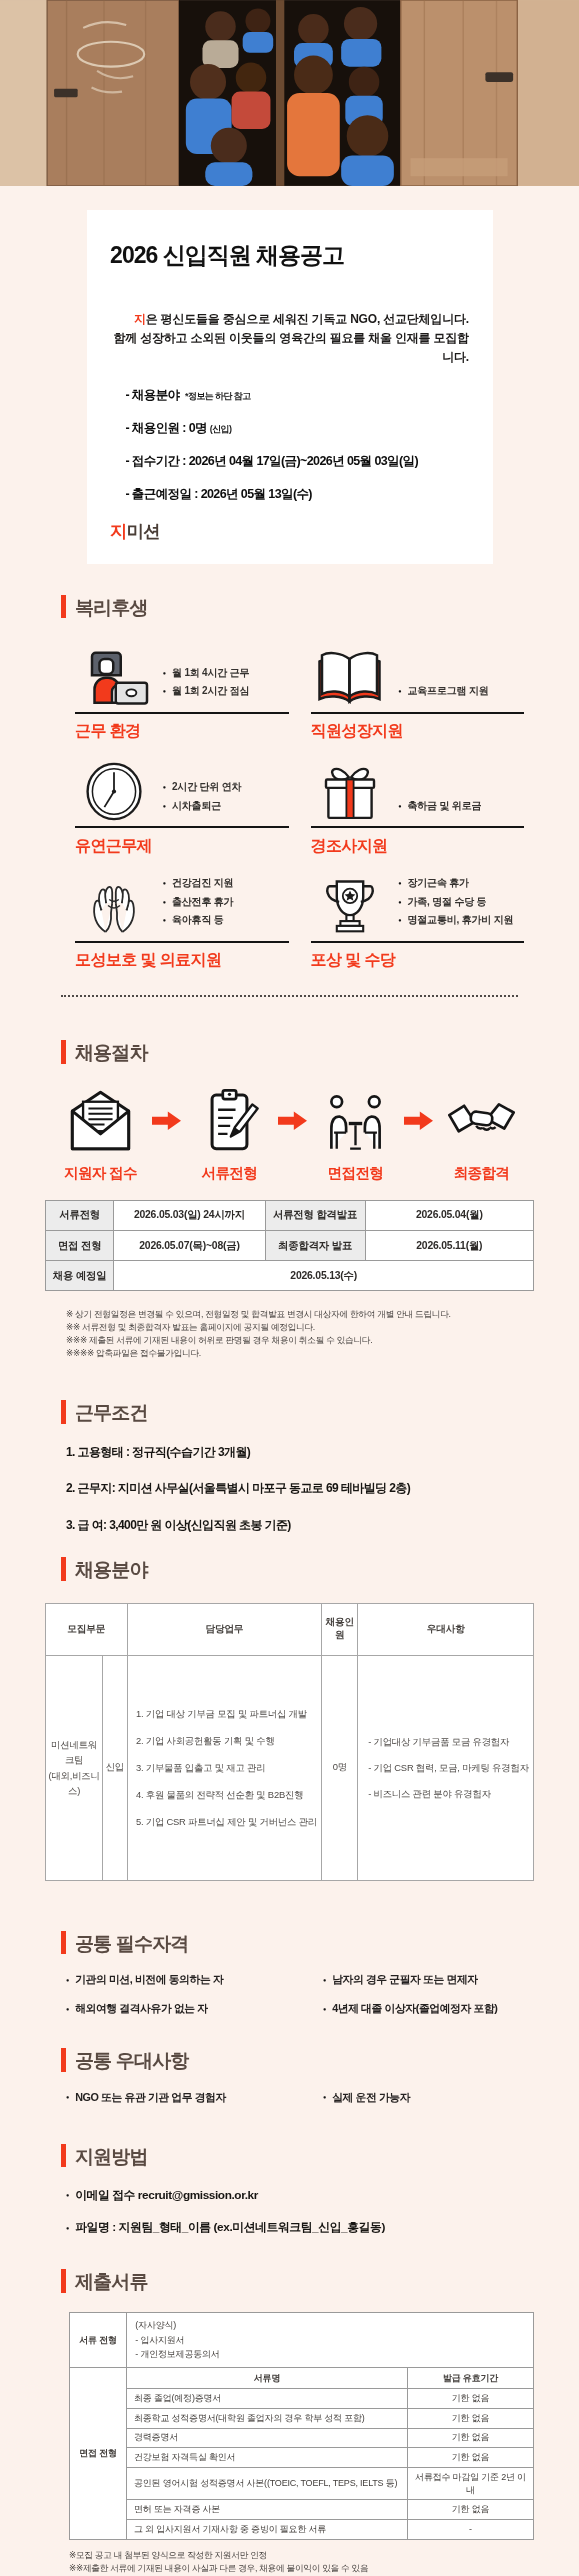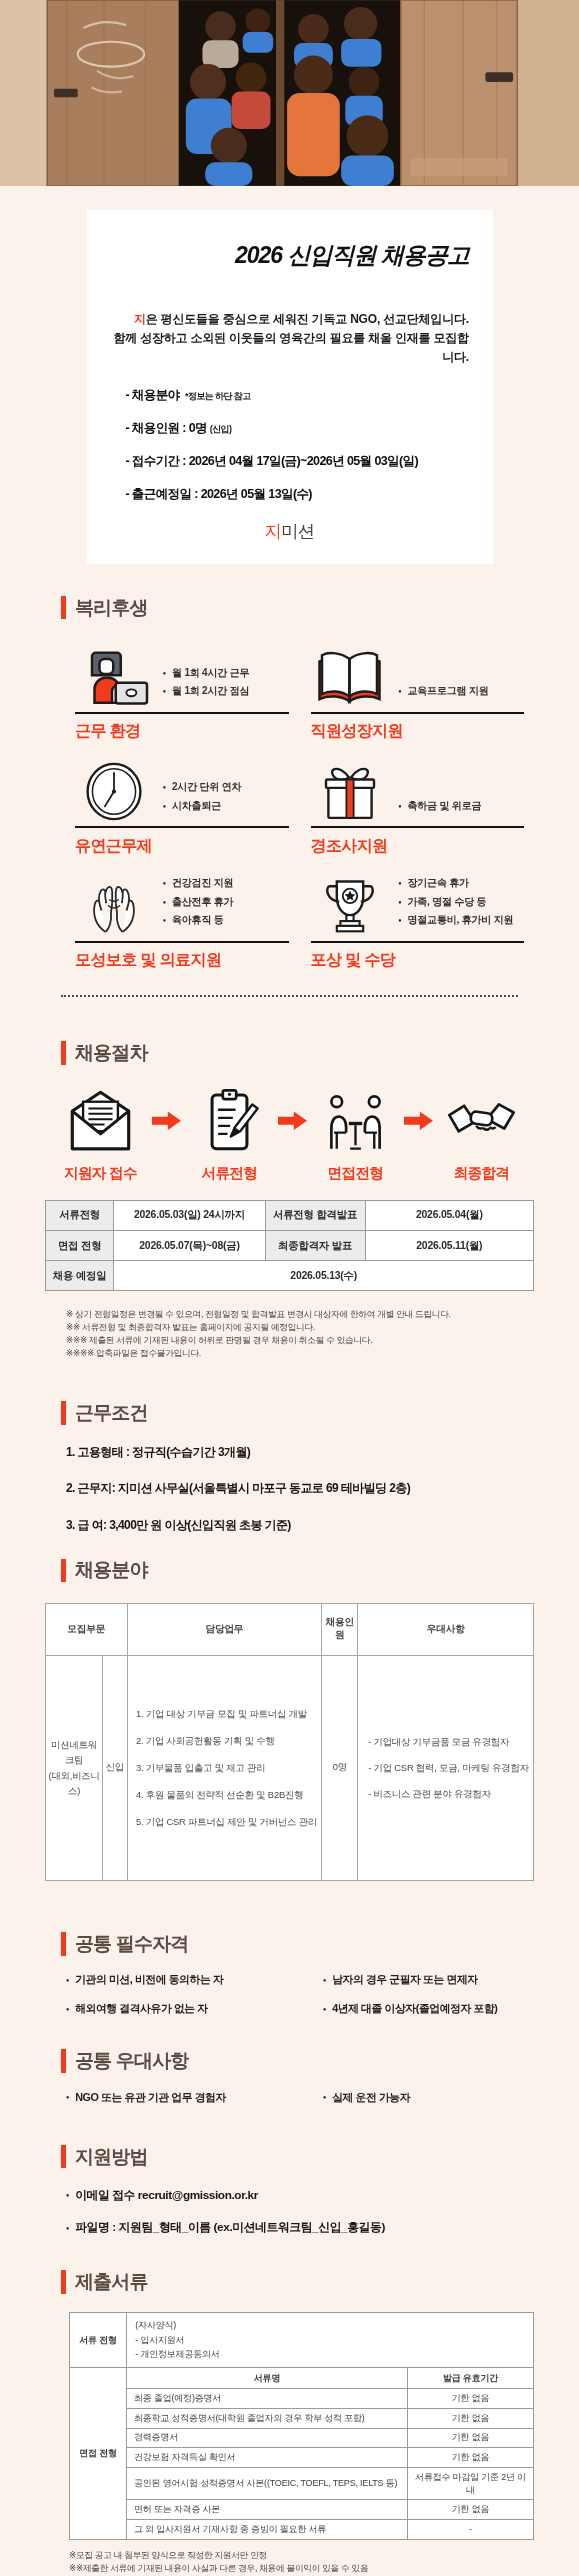--- a/index.html
+++ b/index.html
@@ -15,30 +15,30 @@
     width:579px;height:2576px;overflow:hidden;margin:0 auto;background:var(--bg);
     font-family:"Liberation Sans","DejaVu Sans",sans-serif;color:#3f3a37;
     letter-spacing:-0.2px;
   }
   
   .hero{width:579px;height:186px;display:block;}
   
   .card{
     width:406px;margin:23.6px auto 0;background:#fff;padding:30.5px 23.6px 21px;
   }
-  .card-title{font-size:23px;font-weight:bold;color:#111;text-align:right;letter-spacing:-1px;font-style:italic;}
+  .card-title{font-size:23px;font-weight:bold;color:#111;text-align:left;letter-spacing:-1px;}
   .card-intro{margin-top:39px;text-align:right;font-size:12px;font-weight:bold;color:#1d1b1a;line-height:1.6;}
   .card-list{margin-top:19.4px;padding:0 0 0 15.3px;}
   .card-item{font-size:12.5px;font-weight:bold;color:#0e0e0e;margin-bottom:16px;letter-spacing:-0.6px;}
   .card-item .note{font-size:9px;font-weight:bold;color:#1c1c1c;margin-left:2.8px;}
-  .card-logo{text-align:center;font-size:17.3px;font-weight:normal;margin-top:2px;letter-spacing:-0.7px;}
+  .card-logo{text-align:left;font-size:17.3px;font-weight:bold;margin-top:2px;letter-spacing:-0.7px;}
   .logo-red{color:var(--red);}
   .logo-rest{color:#4a3e37;}
   
-  .sec-title{display:flex;align-items:center;margin:0 0 0 61px;}
+  .sec-title{display:flex;align-items:flex-start;margin:0 0 0 61px;}
   .sec-title .bar{width:4.9px;height:23.6px;background:var(--red);margin-right:9px;}
   .sec-title .txt{font-size:19px;font-weight:bold;color:var(--brown);letter-spacing:-0.8px;}
   
   .welfare{display:grid;grid-template-columns:1fr 1fr;column-gap:22px;row-gap:14px;margin:21px 55px 0 75px;}
   .w-item{}
   .w-top{display:flex;align-items:flex-end;border-bottom:2.1px solid #141414;min-height:72px;padding-bottom:1.4px;}
   .w-icon{flex:0 0 78px;display:flex;justify-content:center;}
   .w-bullets{margin:0 0 9.7px 9.7px;}
   .wb{font-size:10px;font-weight:bold;color:#35322f;line-height:18px;white-space:nowrap;}
   .dot{font-size:5.5px;vertical-align:1.4px;margin-right:6.2px;color:#141414;}

